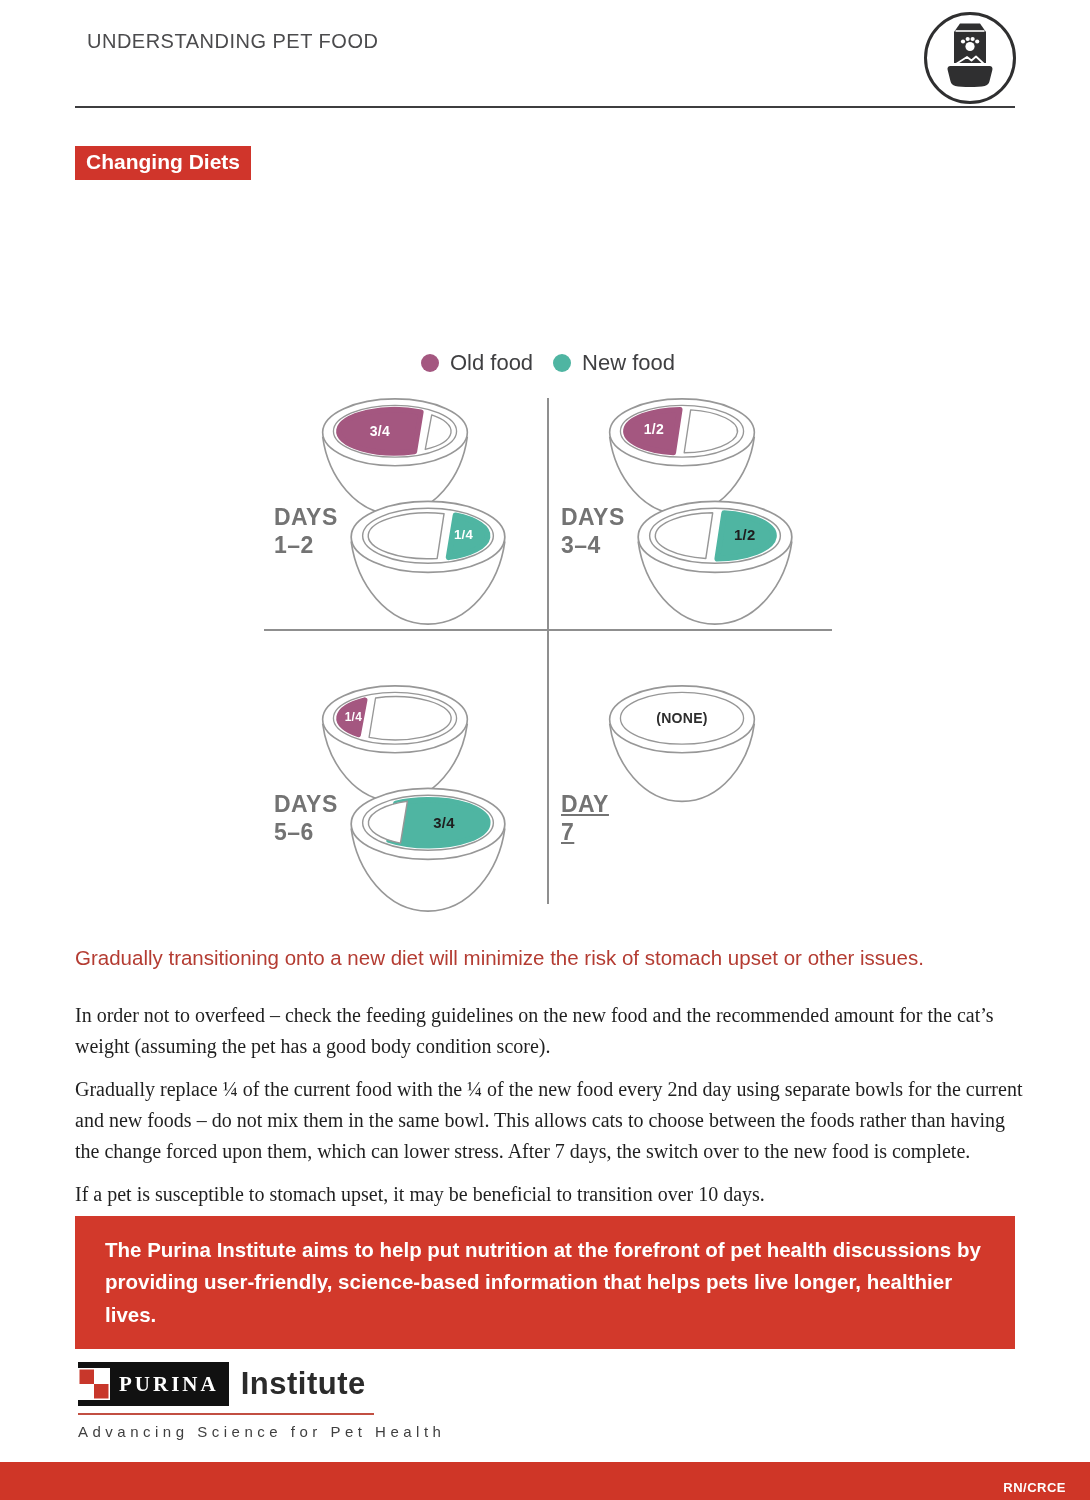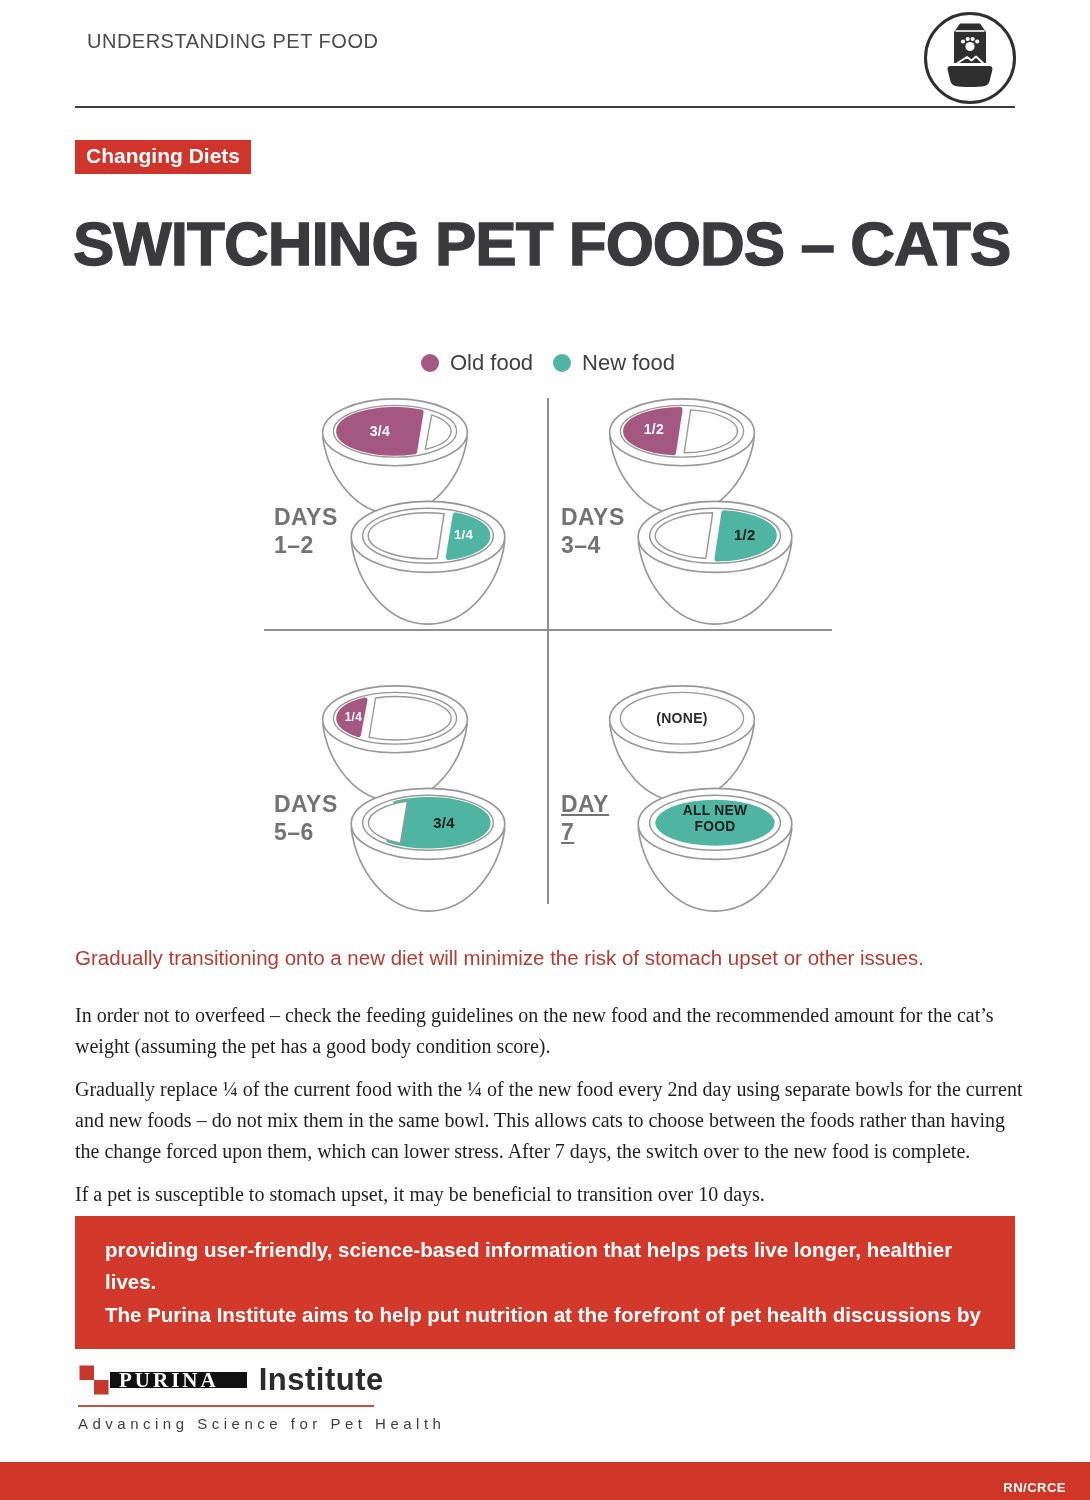--- a/index.html
+++ b/index.html
@@ -4,21 +4,21 @@
 <style>
   html,body{margin:0;padding:0;background:#ffffff;}
   .page{position:relative;width:1090px;height:1500px;background:#fff;overflow:hidden;
         font-family:"Liberation Sans",sans-serif;}
   
   .hdr-title{position:absolute;left:87px;top:30px;font-size:20px;font-weight:400;
              color:#4b4b4d;letter-spacing:.5px;}
   .hdr-icon{position:absolute;left:922px;top:10px;}
   .hdr-rule{position:absolute;left:75px;top:106px;width:940px;height:2px;background:#3d3d3f;}
   
-  .badge{position:absolute;left:75px;top:140px;background:#d0352b;color:#fff;
+  .badge{position:absolute;left:75px;top:146px;background:#d0352b;color:#fff;
          font-size:21px;font-weight:700;padding:4px 11px 6px;}
   .big-title{position:absolute;left:73px;top:208px;font-size:62px;font-weight:700;
              color:#3a3a3c;letter-spacing:-1px;-webkit-text-stroke:1.3px #3a3a3c;white-space:nowrap;}
   
   .diagram{position:absolute;left:258px;top:342px;width:580px;height:566px;}
   .legend{position:absolute;left:0;top:8px;width:100%;display:flex;justify-content:center;gap:20px;}
   .legend-item{display:flex;align-items:center;gap:11px;font-size:22px;color:#3f3f41;}
   .legend-dot{width:18px;height:18px;border-radius:50%;}
   .div-v{position:absolute;left:289px;top:56px;width:2px;height:506px;background:#8f8f8f;}
   .div-h{position:absolute;left:6px;top:287px;width:568px;height:2px;background:#8f8f8f;}
@@ -30,21 +30,21 @@
   .lead{position:absolute;left:75px;top:946px;width:950px;font-size:20.5px;color:#b43c32;}
   .body-copy{position:absolute;left:75px;top:1000px;width:952px;
              font-family:"Liberation Serif",serif;font-size:20px;color:#1f1f1f;line-height:31px;}
   .body-copy p{margin:0 0 12px 0;}
   .callout{position:absolute;left:75px;top:1216px;width:940px;box-sizing:border-box;
            background:#d2392b;color:#fff;padding:18px 30px;font-size:20.5px;font-weight:700;
            line-height:1.58;}
   
   .logo{position:absolute;left:78px;top:1362px;}
   .logo-row{display:flex;align-items:center;}
-  .logo-black{display:flex;align-items:center;background:#111;height:16px;padding-right:28px;}
+  .logo-black{display:flex;align-items:center;background:#111;height:44px;padding-right:10px;}
   .logo-brand{color:#fff;font-family:"Liberation Serif",serif;font-weight:700;font-size:21px;
               letter-spacing:3px;padding-left:9px;}
   .logo-suffix{font-size:31px;color:#2b2b2b;font-weight:700;margin-left:12px;letter-spacing:.5px;}
   .logo-rule{width:296px;height:2px;background:#c24f42;margin-top:7px;}
   .logo-tagline{margin-top:8px;font-size:15px;color:#3f3f3f;letter-spacing:4.5px;}
   
   .footer{position:absolute;left:0;top:1462px;width:1090px;height:51px;background:#cf3627;
           color:#fff;font-size:13px;font-weight:600;letter-spacing:.5px;
           display:flex;align-items:center;justify-content:flex-end;padding-right:24px;box-sizing:border-box;}
 </style>
@@ -67,21 +67,20 @@
       <circle cx="55.2" cy="31.5" r="2.1" fill="#ffffff"></circle>
       <path d="M34,54 L45,47 L49.5,50.5 L54,46.5 L62,54" fill="none" stroke="#ffffff" stroke-width="1.8" stroke-linejoin="round"></path>
       <path d="M28.5,56 h39 c2.2,0 3.4,1.6 2.9,3.8 l-2.9,11.5 c-0.6,2.6 -2.2,4.1 -4.8,4.6 c-6.5,1.3 -23,1.3 -29.4,0 c-2.6,-0.5 -4.2,-2 -4.8,-4.6 l-2.9,-11.5 c-0.5,-2.2 0.7,-3.8 2.9,-3.8 Z" fill="#2f2f30"></path>
     </svg>
   </div>
 
   <div class="hdr-rule"></div>
 
   <div class="badge">Changing Diets</div>
 
-  <div class="big-title">SWITCHING PET FOODS – CATS</div>
 
   <div class="diagram">
     <div class="legend">
       <div class="legend-item">
         <span class="legend-dot" id="dot-old" style="background: rgb(164, 87, 128);"></span>
         <span>Old food</span>
       </div>
       <div class="legend-item">
         <span class="legend-dot" id="dot-new" style="background: rgb(79, 181, 162);"></span>
         <span>New food</span>
@@ -160,43 +159,35 @@
           <div class="day-label" style="left: 16px; top: 162px; text-decoration: underline;">
             <div>DAY</div>
             <div>7</div>
           </div>
           <div class="bowl" style="left: 56px; top: 48px;"><svg width="162" height="130" viewBox="0 0 300 240">
               <path d="M 16,86 C 26,160 78,230 150,230 C 222,230 274,160 284,86" fill="#fff" stroke="#979797" stroke-width="3"></path>
               <ellipse cx="150" cy="78" rx="134" ry="62" fill="#fff" stroke="#979797" stroke-width="3"></ellipse>
               <ellipse cx="150" cy="76" rx="114" ry="48" fill="#fff" stroke="#979797" stroke-width="2.5"></ellipse>
               <text x="150" y="84" text-anchor="middle" font-family="Liberation Sans, sans-serif" font-weight="700" font-size="26" letter-spacing="0.5" fill="#2d2d2d">(NONE)</text>
             </svg></div>
-          <div class="bowl" style="left: 84px; top: 150px;"><svg width="172" height="138" viewBox="0 0 300 240">
-              <path d="M 16,86 C 26,160 78,230 150,230 C 222,230 274,160 284,86" fill="#fff" stroke="#979797" stroke-width="3"></path>
-              <ellipse cx="150" cy="78" rx="134" ry="62" fill="#fff" stroke="#979797" stroke-width="3"></ellipse>
-              <ellipse cx="150" cy="76" rx="114" ry="48" fill="#fff" stroke="#979797" stroke-width="2.5"></ellipse>
-              <ellipse cx="150" cy="76" rx="104" ry="40" fill="#4fb5a2"></ellipse>
-              <text x="150" y="62" text-anchor="middle" font-family="Liberation Sans, sans-serif" font-weight="700" font-size="24" letter-spacing="0.5" fill="#1e1e1e">ALL NEW</text>
-              <text x="150" y="90" text-anchor="middle" font-family="Liberation Sans, sans-serif" font-weight="700" font-size="24" letter-spacing="0.5" fill="#1e1e1e">FOOD</text>
-            </svg></div>
         </div>
       </div>
   </div>
 
   <div class="lead">Gradually transitioning onto a new diet will minimize the risk of stomach upset or other issues.</div>
 
   <div class="body-copy">
     <p>In order not to overfeed – check the feeding guidelines on the new food and the recommended amount for the cat’s weight (assuming the pet has a good body condition score).</p>
     <p>Gradually replace ¼ of the current food with the ¼ of the new food every 2nd day using separate bowls for the current and new foods – do not mix them in the same bowl. This allows cats to choose between the foods rather than having the change forced upon them, which can lower stress. After 7 days, the switch over to the new food is complete.</p>
     <p>If a pet is susceptible to stomach upset, it may be beneficial to transition over 10 days.</p>
   </div>
 
   <div class="callout">
+    <span style="display:block">The Purina Institute aims to help put nutrition at the forefront of pet health discussions by</span>
     <span style="display:block">providing user-friendly, science-based information that helps pets live longer, healthier lives.</span>
-    <span style="display:block">The Purina Institute aims to help put nutrition at the forefront of pet health discussions by</span>
   </div>
 
   <div class="logo">
     <div class="logo-row">
       <div class="logo-black">
         <svg width="32" height="32" viewBox="0 0 32 32">
           <rect x="0" y="0" width="32" height="32" fill="#ffffff"></rect>
           <rect x="1.5" y="1.5" width="14.5" height="14.5" fill="#c8372b"></rect>
           <rect x="16" y="16" width="14.5" height="14.5" fill="#c8372b"></rect>
         </svg>

